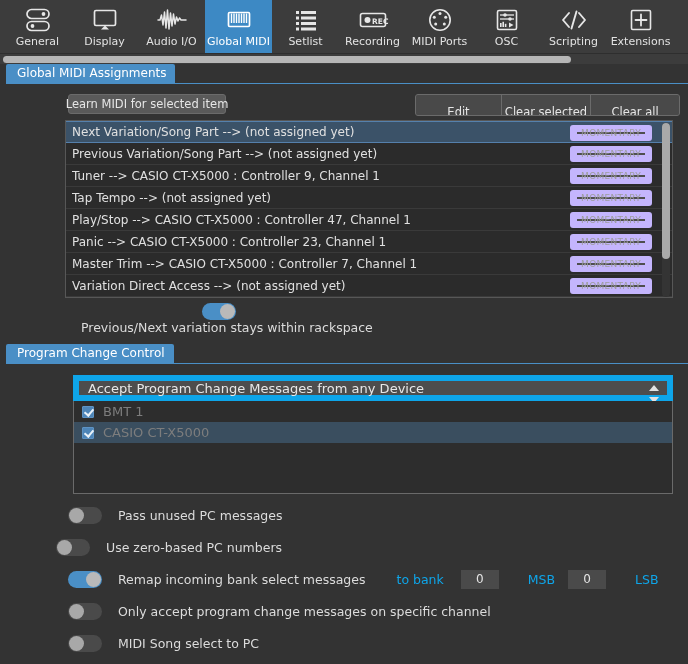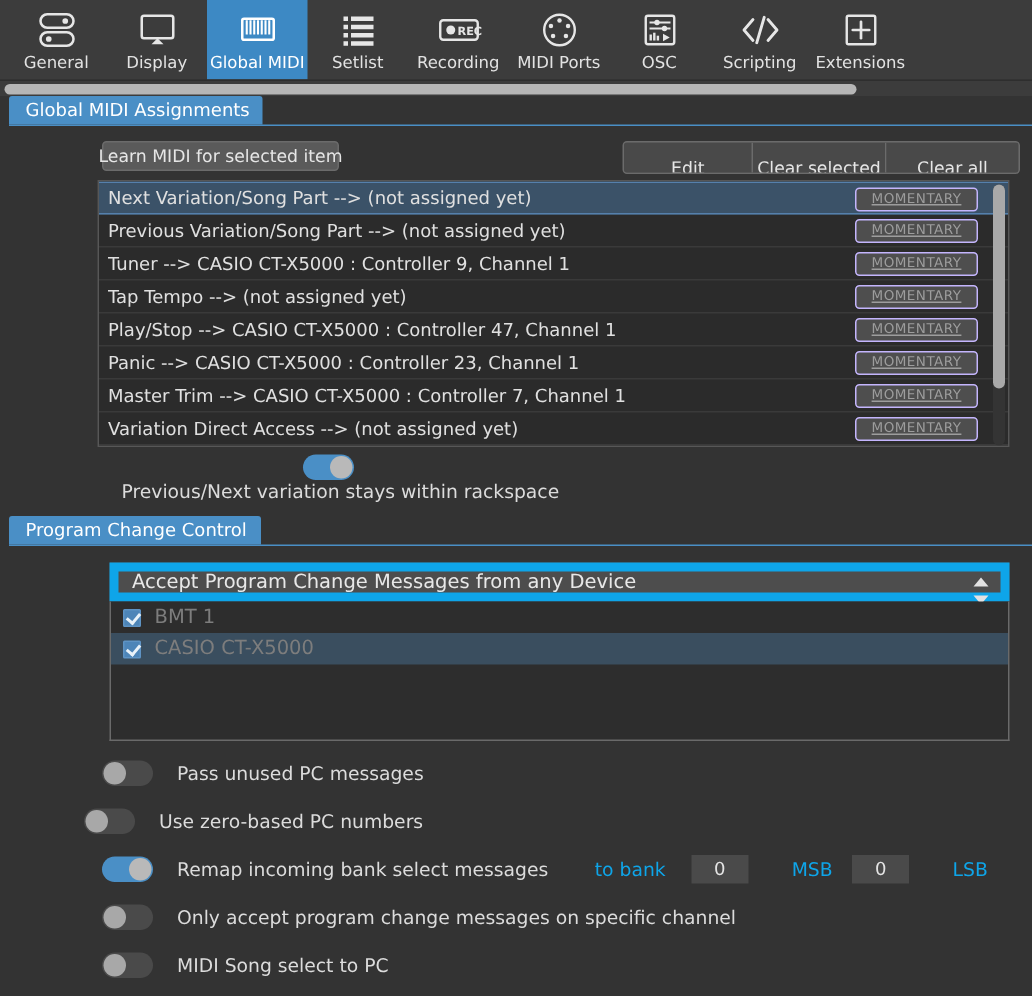--- a/index.html
+++ b/index.html
@@ -172,31 +172,30 @@
     font-size: 12px;
     color: #e0e0e0;
     white-space: nowrap;
     overflow: hidden;
   }
   .momentary {
     position: absolute;
     right: 20px; top: 3px;
     width: 82px; height: 16px;
     background: #4e4e4e;
-    border: 1px solid #c4b5fd;
+    border: 7px solid #c4b5fd;
     border-radius: 3px;
     color: #9d9d9d;
     font-size: 9px;
     letter-spacing: 0.3px;
     display: flex;
     align-items: center;
     justify-content: center;
     box-sizing: border-box;
     cursor: default;
-    text-decoration: underline;
   }
   .list-vscroll {
     position: absolute;
     right: 2px; top: 2px;
     width: 8px; height: 174px;
     background: #343434;
     border-radius: 4px;
   }
   .list-vscroll-thumb {
     position: absolute;
@@ -358,20 +357,28 @@
     <div class="tool-item">
       <span class="tool-icon">
         <svg width="28" height="26" viewBox="0 0 28 26">
           <rect x="3.5" y="3.5" width="21" height="15" rx="1.5" fill="none" stroke="#e6e6e6" stroke-width="1.7"></rect>
           <path d="M10 22.5 L14 18.5 L18 22.5 Z" fill="#e6e6e6"></path>
         </svg>
       </span>
       <span class="tool-label">Display</span>
     </div>
 
+    <div class="tool-item">
+      <span class="tool-icon">
+        <svg width="30" height="26" viewBox="0 0 30 26">
+          <polyline points="1,13 3,13 4.5,8 6,18 7.5,5 9,21 10.5,3 12,22 13.5,6 15,19 16.5,7 18,17 19.5,10 21,14 22.5,11 24,13 29,13" fill="none" stroke="#e6e6e6" stroke-width="1.5" stroke-linejoin="round" stroke-linecap="round"></polyline>
+        </svg>
+      </span>
+      <span class="tool-label">Audio I/O</span>
+    </div>
 
     <div class="tool-item active">
       <span class="tool-icon">
         <svg width="28" height="26" viewBox="0 0 28 26">
           <rect x="3.5" y="5.5" width="21" height="14" rx="1.2" fill="none" stroke="#ffffff" stroke-width="1.7"></rect>
           <g stroke="#ffffff" stroke-width="1.4">
             <line x1="6.5" y1="6.5" x2="6.5" y2="16"></line>
             <line x1="9" y1="6.5" x2="9" y2="16"></line>
             <line x1="11.5" y1="6.5" x2="11.5" y2="16"></line>
             <line x1="14" y1="6.5" x2="14" y2="16"></line>

